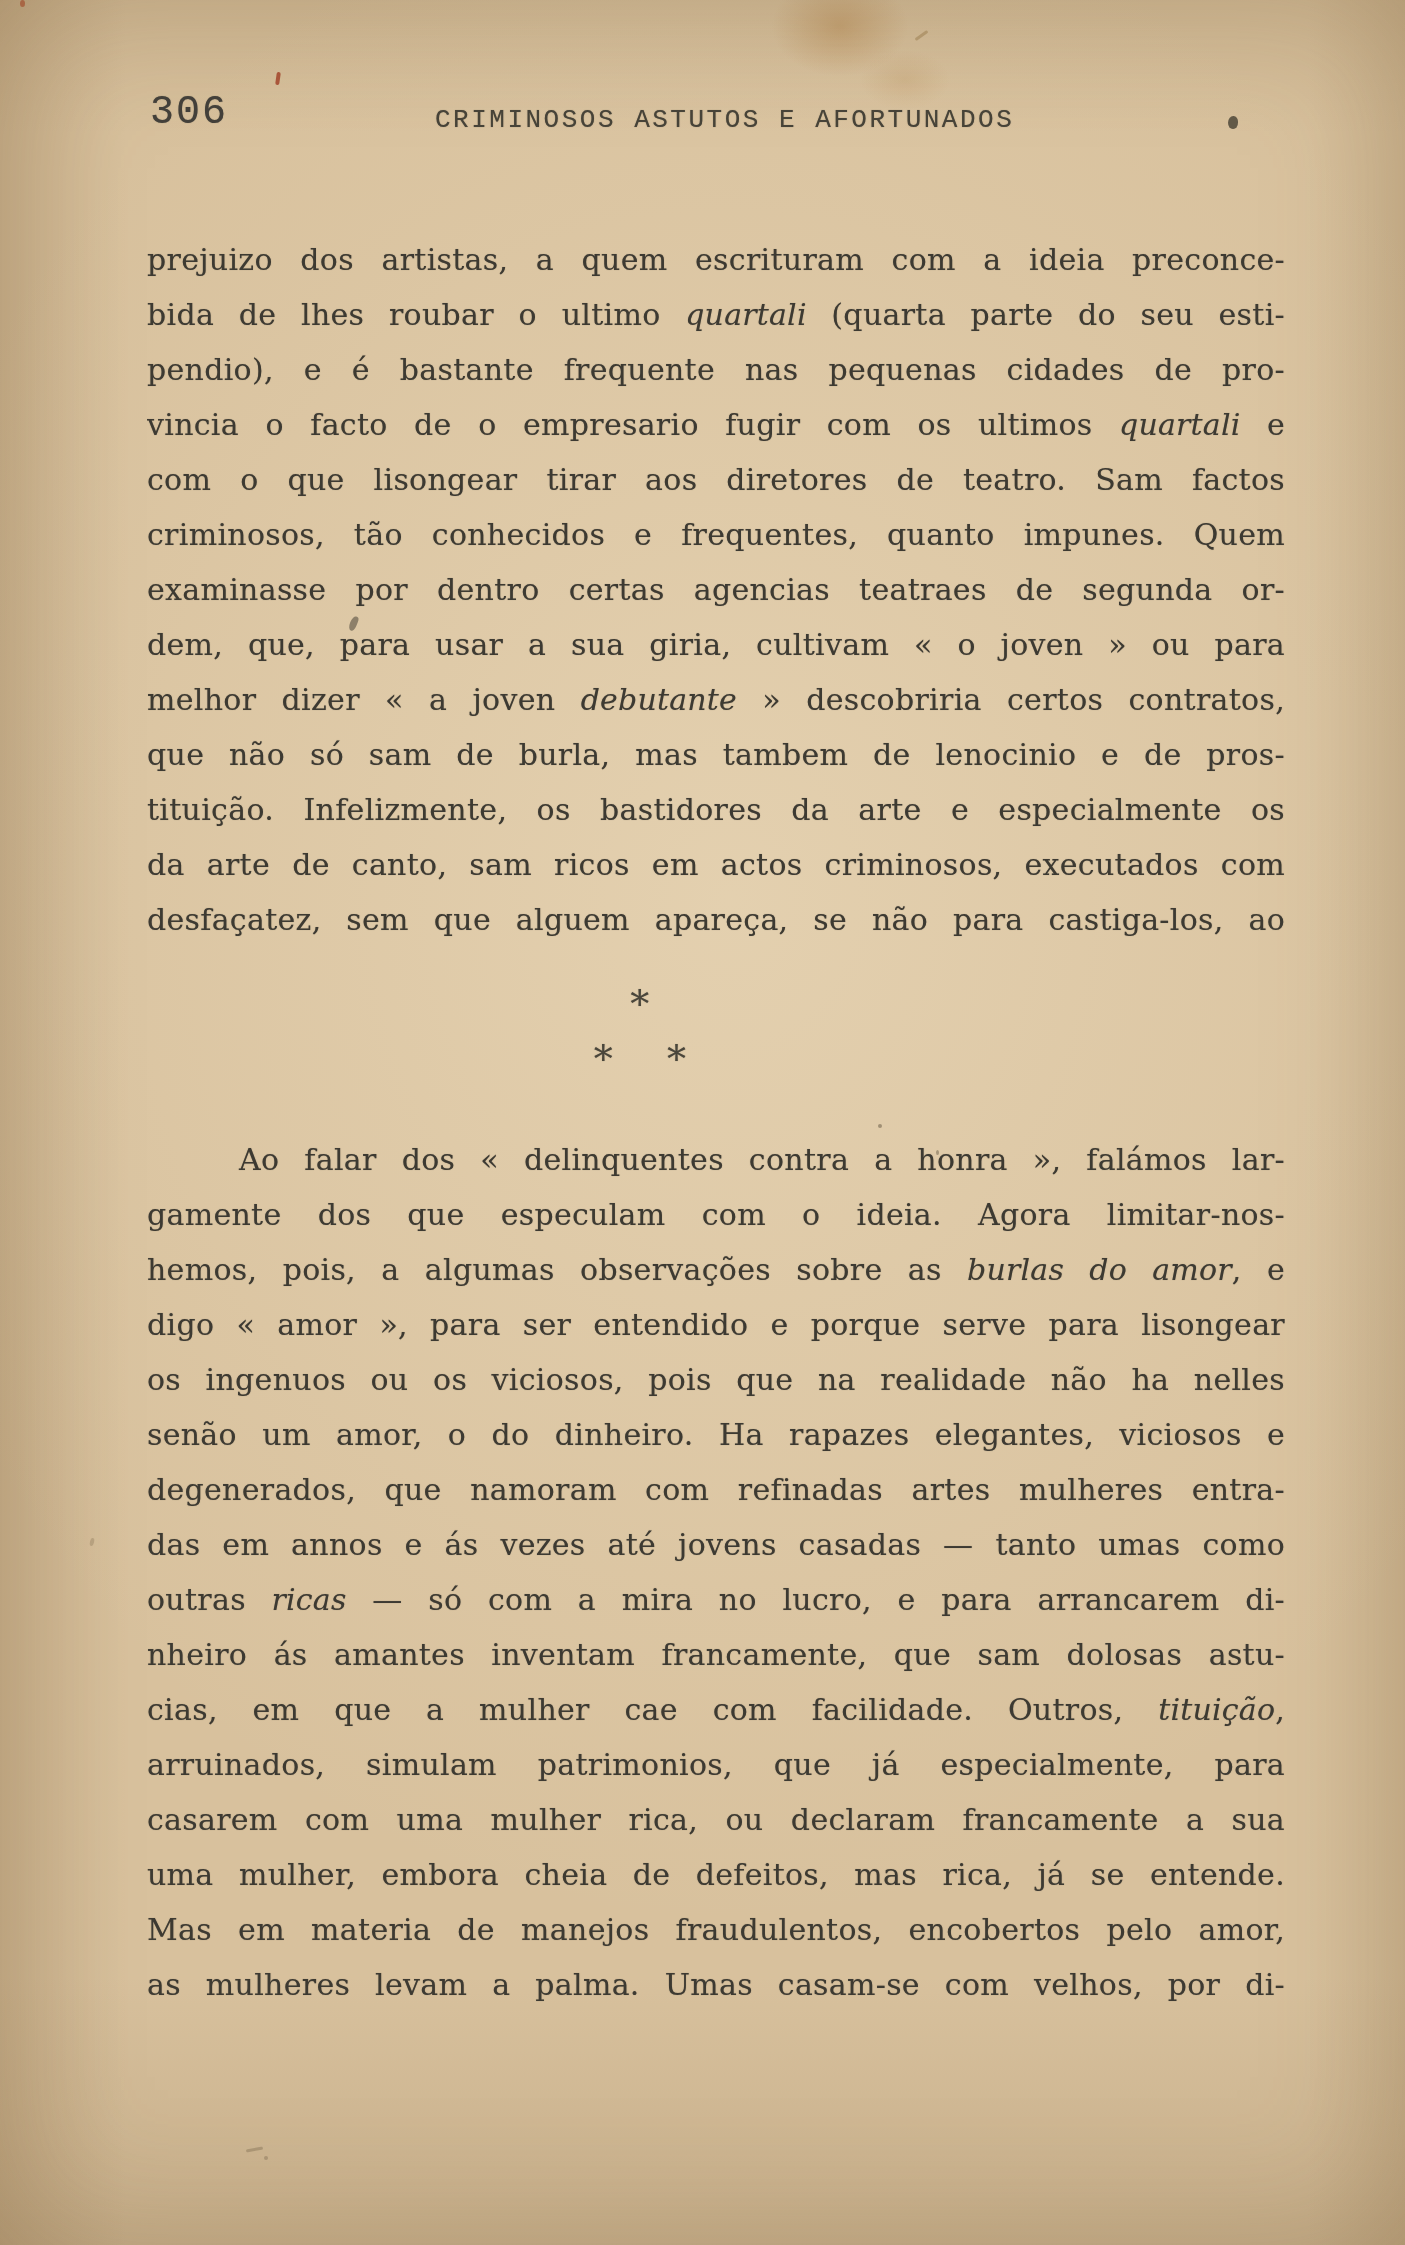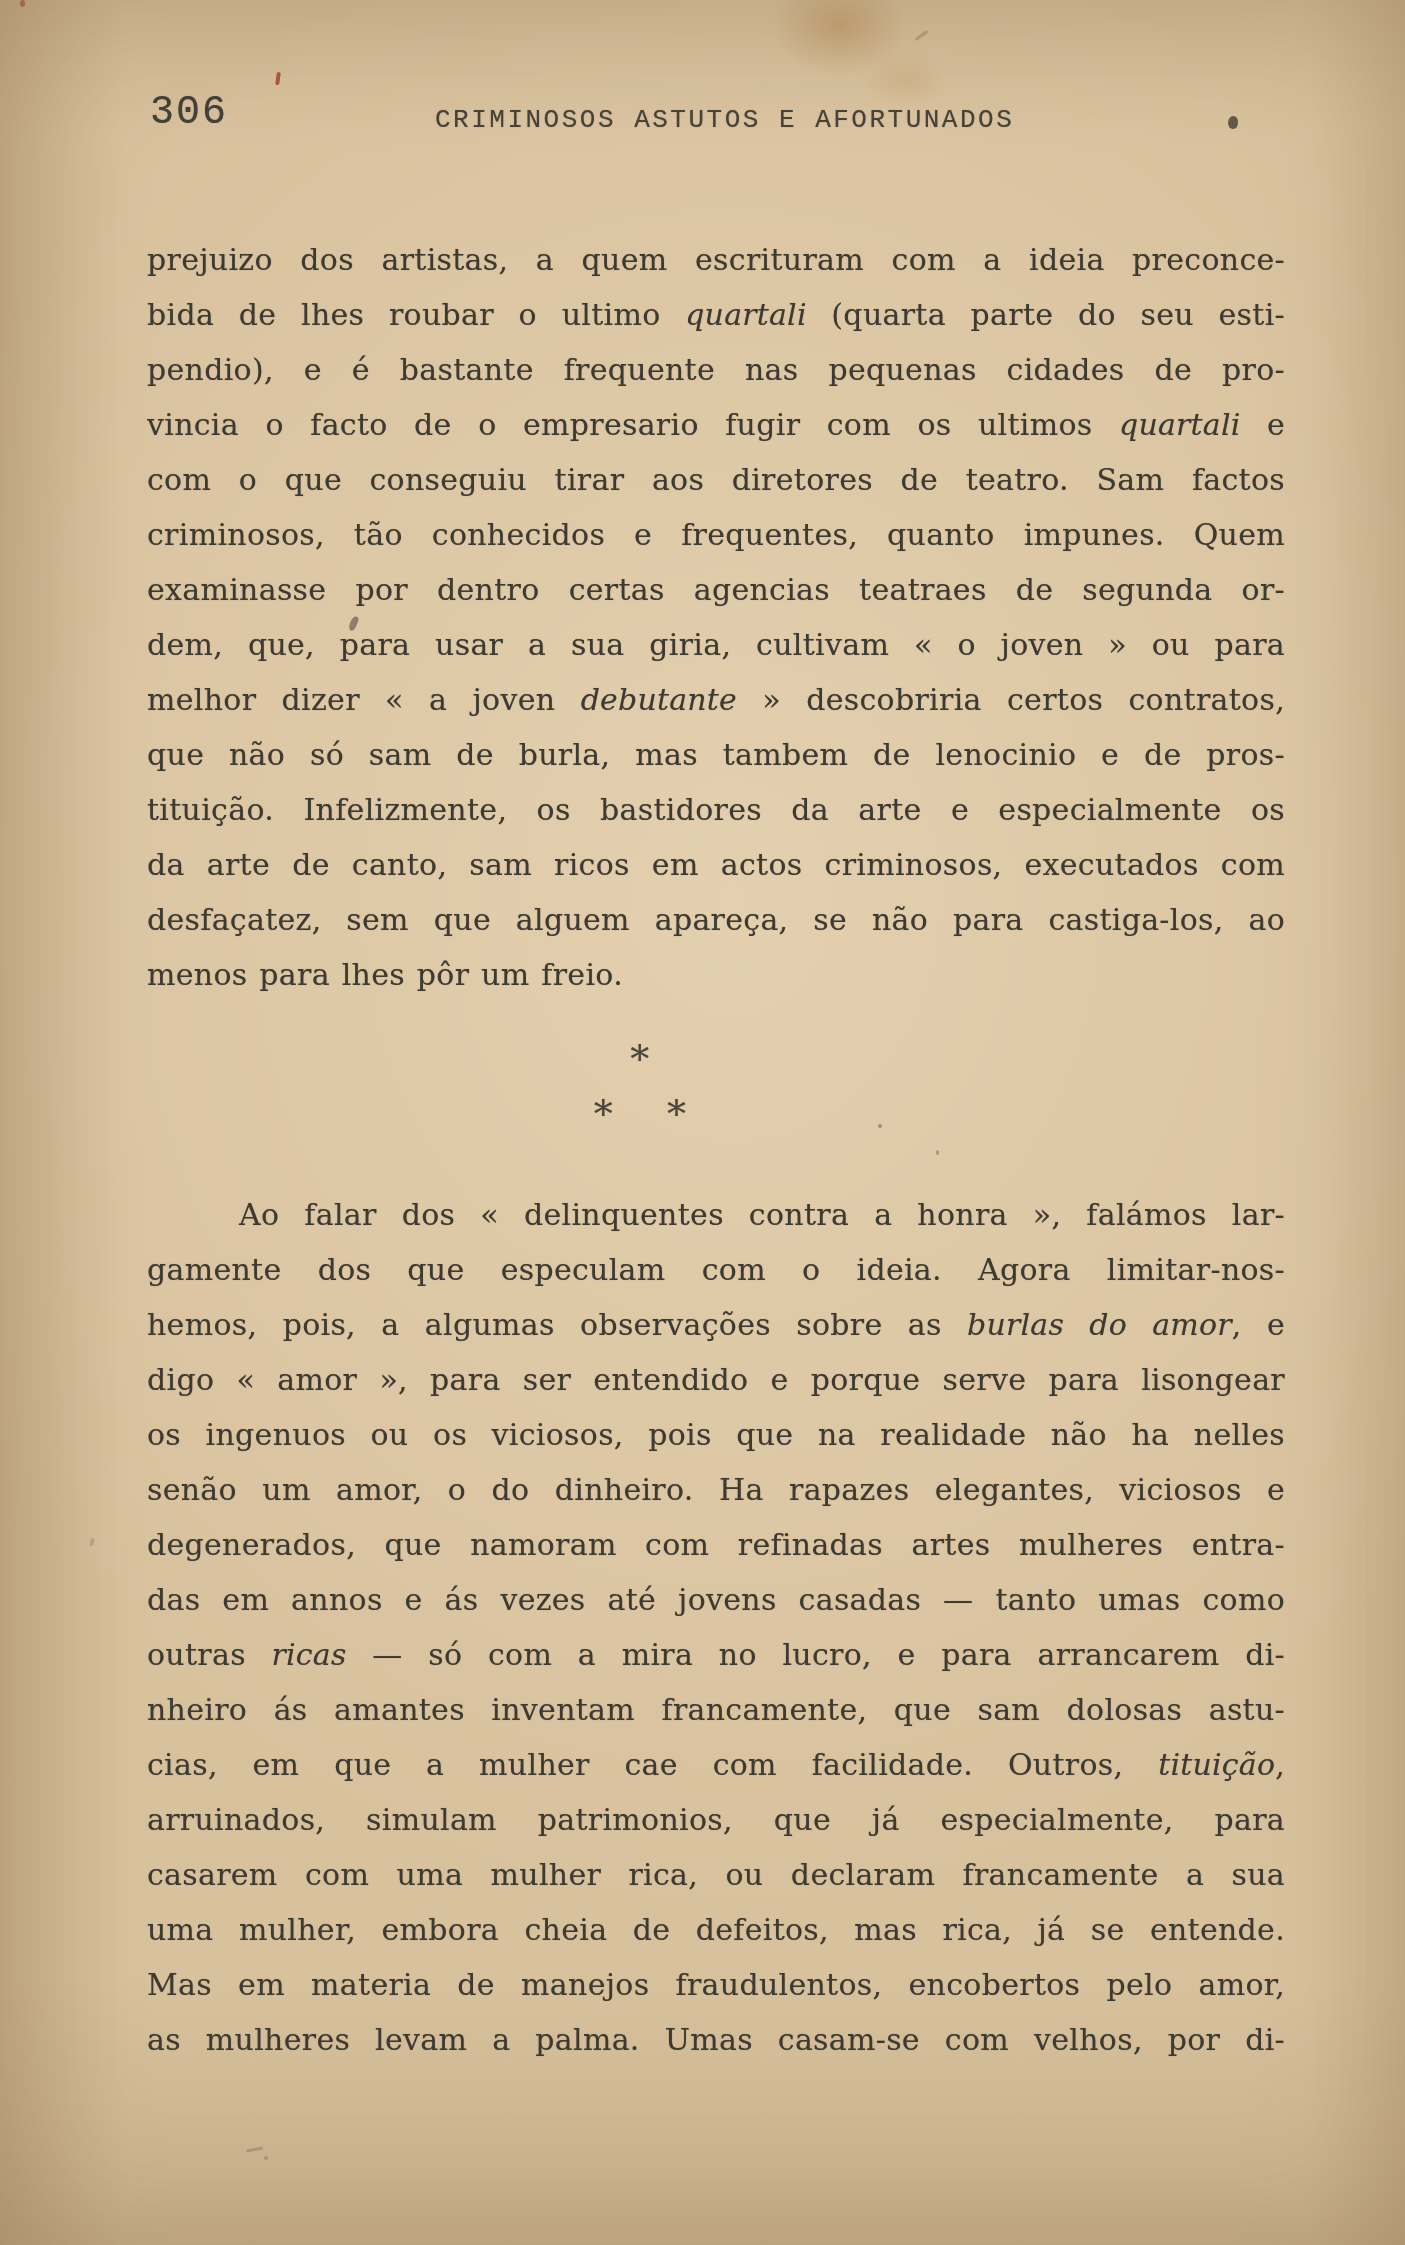--- a/index.html
+++ b/index.html
@@ -87,30 +87,29 @@
     <span id="page-num">306</span>
     <span id="running-title">CRIMINOSOS ASTUTOS E AFORTUNADOS</span>
   </div>
 
   <div id="text-body">
     <div>
         <div class="line">prejuizo dos artistas, a quem escrituram com a ideia preconce-</div>
         <div class="line">bida de lhes roubar o ultimo <i>quartali</i> (quarta parte do seu esti-</div>
         <div class="line">pendio), e é bastante frequente nas pequenas cidades de pro-</div>
         <div class="line">vincia o facto de o empresario fugir com os ultimos <i>quartali</i> e</div>
-        <div class="line">com o que conseguiu tirar aos diretores de teatro. Sam factos</div>
+        <div class="line">com o que lisongear tirar aos diretores de teatro. Sam factos</div>
         <div class="line">criminosos, tão conhecidos e frequentes, quanto impunes. Quem</div>
         <div class="line">examinasse por dentro certas agencias teatraes de segunda or-</div>
         <div class="line">dem, que, para usar a sua giria, cultivam « o joven » ou para</div>
         <div class="line">melhor dizer « a joven <i>debutante</i> » descobriria certos contratos,</div>
         <div class="line">que não só sam de burla, mas tambem de lenocinio e de pros-</div>
         <div class="line">tituição. Infelizmente, os bastidores da arte e especialmente os</div>
         <div class="line">da arte de canto, sam ricos em actos criminosos, executados com</div>
         <div class="line">desfaçatez, sem que alguem apareça, se não para castiga-los, ao</div>
-        <div class="line short">menos para lhes pôr um freio.</div>
       </div>
 
     <div id="separator">
       <div class="sep-row1">
         <span class="asterisk">*</span>
       </div>
       <div class="sep-row2">
         <span class="asterisk">*</span>
         <span class="asterisk">*</span>
       </div>

